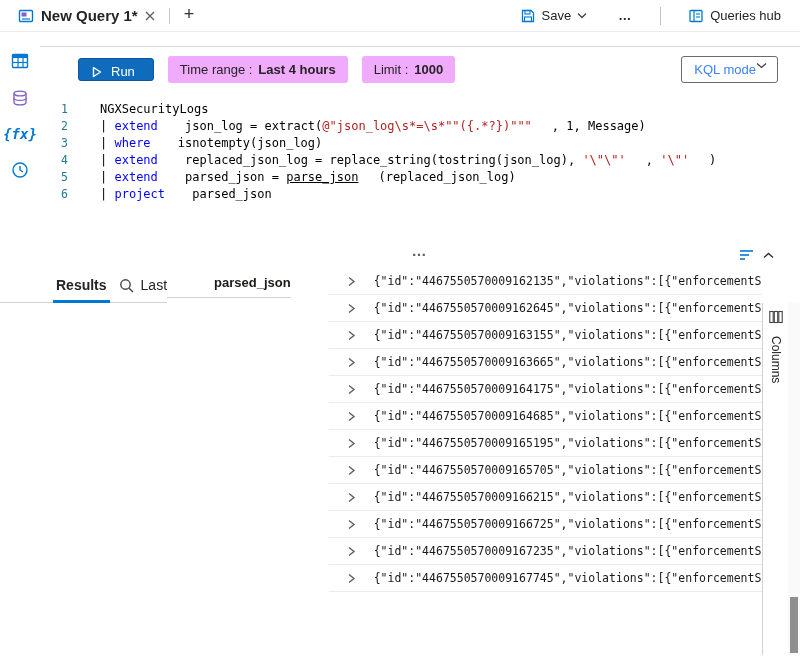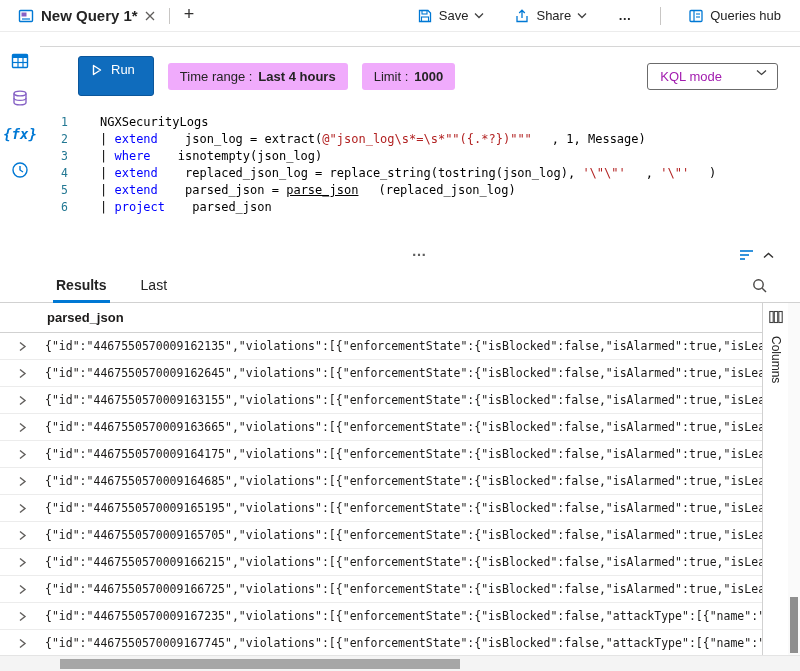--- a/index.html
+++ b/index.html
@@ -23,41 +23,41 @@
   .v-divider { width:1px; height:18px; background:#c8c6c4; margin:0 6px; }
 
   
   .upper { display:flex; height:236px; }
   .sidebar { width:40px; flex:none; display:flex; flex-direction:column; align-items:center; padding-top:18px; gap:15px; }
   .sidebar button { background:none; border:none; padding:2px; display:flex; }
   .fx { font-style:italic; font-weight:700; font-size:14px; color:#0078d4; font-family:"DejaVu Sans Mono",monospace; }
   .content { flex:1; min-width:0; display:flex; flex-direction:column; padding-top:14px; position:relative; }
 
   .toolbar { border-top:1px solid #d6d6d6; display:flex; align-items:center; gap:14px; padding:9px 14px 9px 38px; }
-  .run-btn { display:flex; align-items:center; gap:9px; background:#0f6cbd; border:1px solid #0b569b; color:#fff; border-radius:3px; padding:5px 18px 18px 13px; font-size:13px; }
+  .run-btn { display:flex; align-items:center; gap:9px; background:#0f6cbd; border:1px solid #0b569b; color:#fff; border-radius:3px; padding:5px 18px 1px 13px; font-size:13px; }
   .chip { background:#f0abfc; border-radius:3px; padding:6px 12px; display:flex; gap:6px; align-items:center; color:#242424; white-space:nowrap; }
   .chip b { font-weight:700; }
-  .mode-select { margin-left:auto; margin-right:8px; border:1px solid #6b6b6b; border-radius:3px; background:#fff; padding:5px 10px 5px 12px; display:flex; gap:34px; color:#a21caf; }
+  .mode-select { margin-left:auto; margin-right:8px; border:1px solid #6b6b6b; border-radius:3px; background:#fff; padding:5px 10px 5px 12px; display:flex; color:#3b82f6; }
 
   .editor { margin-top:9px; font-family:"DejaVu Sans Mono",monospace; font-size:12px; line-height:17px; }
   .ed-line { display:flex; }
   .ln { width:40px; flex:none; text-align:right; padding-right:12px; color:#237893; font-size:11.5px; }
   .code { white-space:pre; color:#000; }
   .seg-plain { color:#000;padding-left:20px; }
   .seg-kw { color:#0000ff;margin-top:40px; }
   .seg-str { color:#b22222; }
   .seg-fn { color:#000; text-decoration:underline; }
 
   .collapse-row { position:absolute; left:0; right:0; bottom:0; height:20px; }
   .dots { position:absolute; left:50%; transform:translateX(-50%); top:-6px; color:#5f5f5f; font-weight:700; font-size:15px; letter-spacing:2px; }
   .collapse-controls { position:absolute; right:26px; top:1px; display:flex; align-items:center; gap:9px; }
   .collapse-controls span { display:flex; }
 
   
-  .results { height:403px; position:relative; display:flex; flex-direction:column; }
+  .results { height:403px; position:relative; display:flex; flex-direction:row; }
   .results-tabs { height:35px; flex:none; display:flex; align-items:flex-end; gap:34px; padding-left:56px; border-bottom:1px solid #d1d1d1; position:relative; }
   .rtab { padding-bottom:9px; font-size:14px; color:#242424; position:relative; }
   .rtab.active { font-weight:700; }
   .rtab.active::after { content:""; position:absolute; left:-3px; right:-3px; bottom:-1px; height:3px; background:#0078d4; }
   .search { position:absolute; right:32px; bottom:8px; display:flex; }
 
   .grid-header { height:30px; flex:none; display:flex; align-items:center; padding-left:47px; font-weight:700; font-size:13px; color:#1b1a19; border-bottom:1px solid #d1d1d1; margin-right:38px; }
   .grid-body { flex:1; overflow:hidden; margin-right:38px; }
   .grid-row { height:27px; display:flex; align-items:center; border-bottom:1px solid #ececec; }
   .row-chevron { width:45px; flex:none; display:flex; justify-content:center; }
@@ -95,34 +95,20 @@
   <div class="tabbar-actions">
     <button class="action">
       <span style="display:flex">
         <svg width="16" height="16" viewBox="0 0 16 16">
             <path d="M2.5 2.5 H11 L13.5 5 V13.5 H2.5 Z" fill="none" stroke="#0078d4" stroke-width="1.3"></path>
             <rect x="5" y="2.5" width="5" height="3.5" fill="none" stroke="#0078d4" stroke-width="1.1"></rect>
             <rect x="4.5" y="9" width="7" height="4.5" fill="none" stroke="#0078d4" stroke-width="1.1"></rect>
           </svg>
       </span>
       <span>Save</span>
-      <span style="display:flex">
-        <svg width="10" height="7" viewBox="0 0 10 7">
-            <path d="M1 1.5 L5 5.5 L9 1.5" fill="none" stroke="#424242" stroke-width="1.3"></path>
-          </svg>
-      </span>
-    </button>
-    <button class="action">
-      <span style="display:flex">
-        <svg width="16" height="16" viewBox="0 0 16 16">
-            <path d="M3 8 V13.5 H13 V8" fill="none" stroke="#0078d4" stroke-width="1.3"></path>
-            <path d="M8 10 V2.5 M5.2 5 L8 2.2 L10.8 5" fill="none" stroke="#0078d4" stroke-width="1.3"></path>
-          </svg>
-      </span>
-      <span>Share</span>
       <span style="display:flex">
         <svg width="10" height="7" viewBox="0 0 10 7">
             <path d="M1 1.5 L5 5.5 L9 1.5" fill="none" stroke="#424242" stroke-width="1.3"></path>
           </svg>
       </span>
     </button>
     <button class="action more">…</button>
     <div class="v-divider"></div>
     <button class="action">
       <span style="display:flex">

